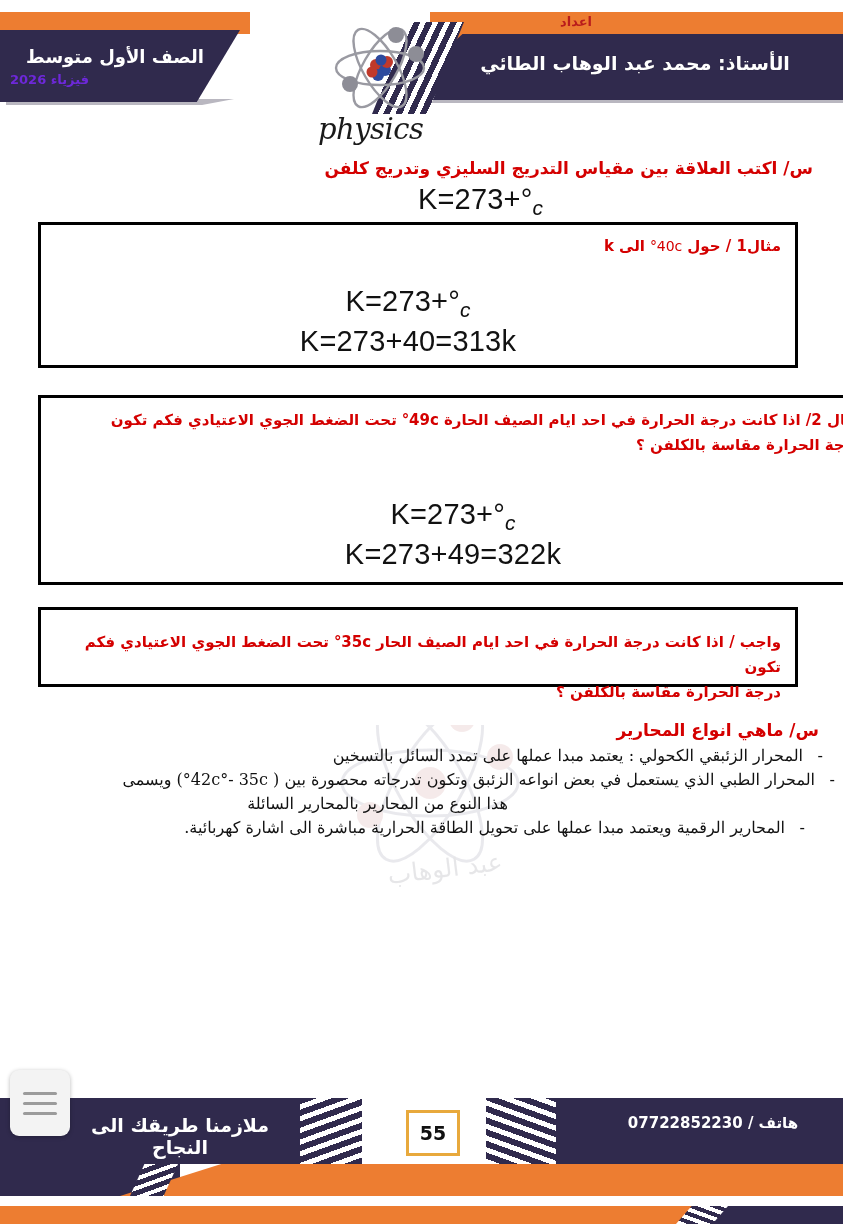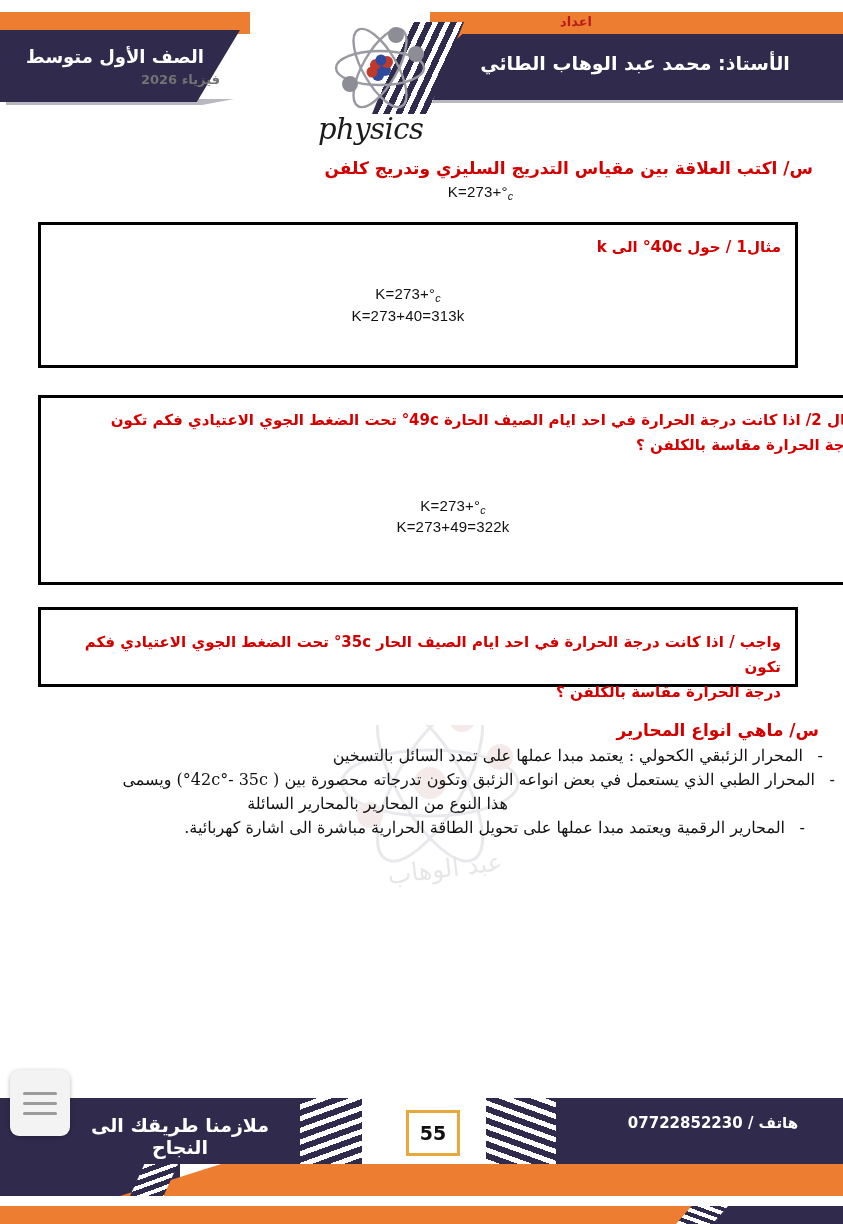--- a/index.html
+++ b/index.html
@@ -129,22 +129,22 @@
     color: #ffffff;
     font-size: 18px;
     font-weight: bold;
     direction: rtl;
   }
   .hdr-subject {
     position: absolute;
     top: 72px; left: 10px;
     width: 210px;
     z-index: 6;
-    text-align: right;
-    color: #737373;
+    text-align: left;
+    color: #6d28d9;
     font-size: 13px;
     font-weight: bold;
     direction: rtl;
   }
 
   
   .logo-wrap {
     position: absolute;
     top: 24px; left: 306px;
     width: 148px; height: 122px;
@@ -173,21 +173,21 @@
     direction: rtl;
     text-align: right;
     color: #d40000;
     font-weight: bold;
     font-size: 17px;
     letter-spacing: -0.2px;
   }
 
   .formula {
     font-family: "Liberation Sans", "DejaVu Sans", sans-serif;
-    font-size: 15px;
+    font-size: 29px;
     color: #111;
     direction: ltr;
     letter-spacing: 0.2px;
   }
   .formula sub {
     font-style: italic;
     font-size: 0.72em;
     vertical-align: -0.28em;
   }
 
@@ -211,21 +211,21 @@
     direction: rtl;
     text-align: right;
     color: #d40000;
     font-weight: bold;
     font-size: 15px;
     line-height: 1.65;
     padding: 8px 14px 0 14px;
     letter-spacing: -0.2px;
   }
   .ex-title .num { font-weight: bold; }
-  .ex-title .lite { font-weight: bold; font-size: 16px; }
+  .ex-title .lite { font-weight: normal; font-size: 14px; }
   .ex-solution {
     text-align: center;
     line-height: 1.28;
   }
 
   #box-ex1 { top: 72px; left: 38px; width: 760px; height: 146px; }
   #box-ex1 .ex-title { padding-top: 9px; }
   #box-ex1 .ex-solution { margin-top: 24px; padding-right: 20px; }
 
   #box-ex2 { top: 245px; left: 38px; width: 840px; height: 190px; }

